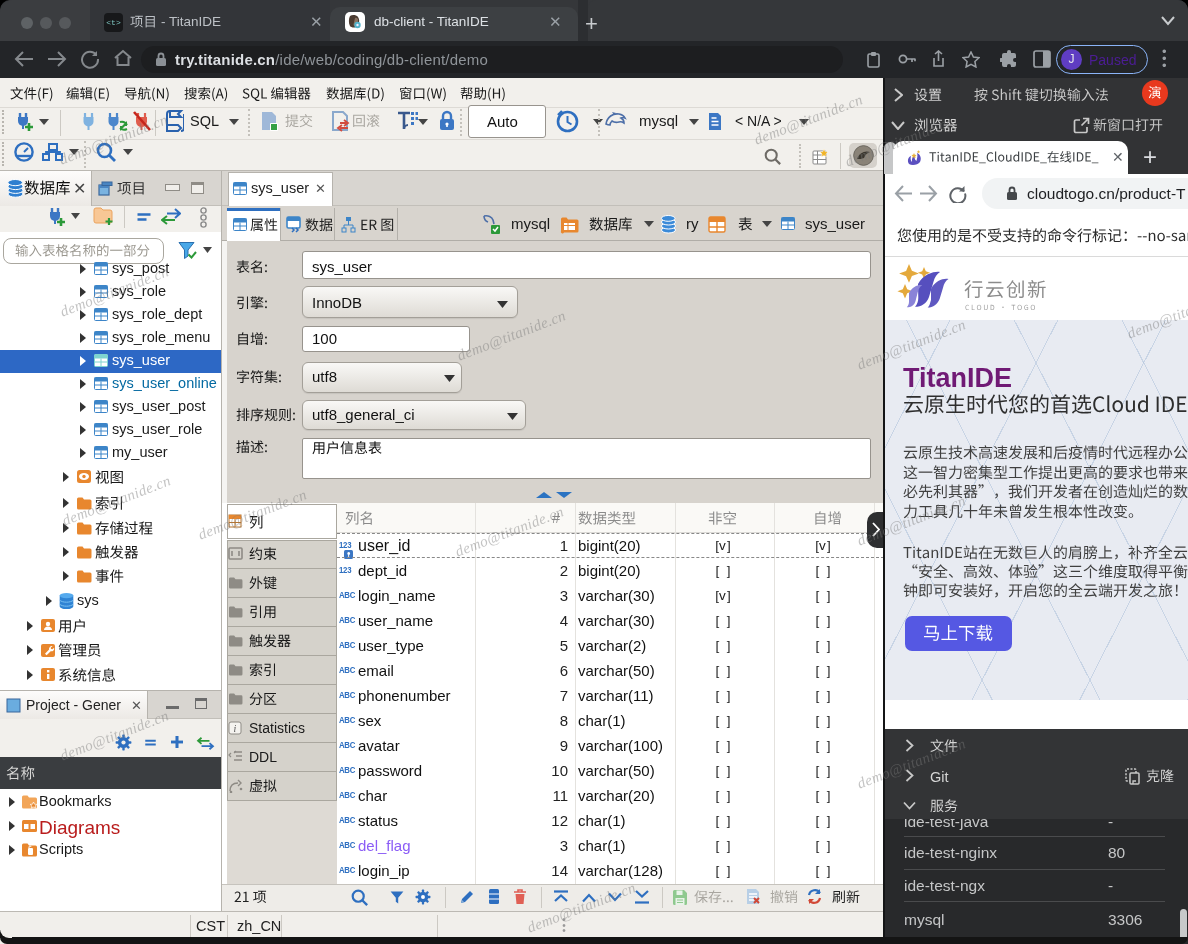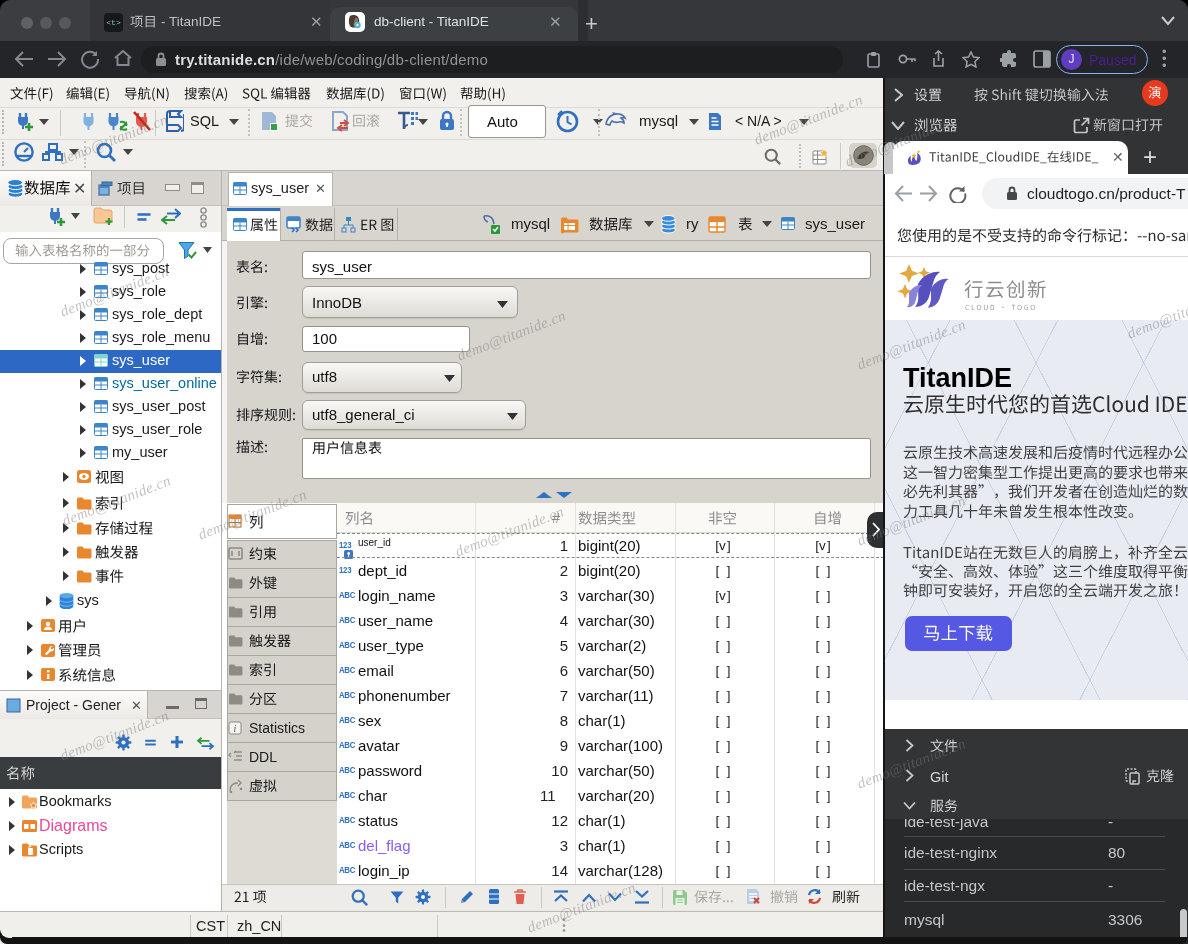--- a/index.html
+++ b/index.html
@@ -473,21 +473,21 @@
     <path d="M14 8l4 3.5-4 3.5M18 11.5H5" stroke="#2e6fc0" stroke-width="2" fill="none"></path>
   </svg>
 <div class="a" style="left:0;top:757px;width:221px;height:32px;background:#3a3d40"></div>
 <svg class="a" style="left:9px;top:797.0px" width="6" height="10">
     <path d="M0 0l6 5-6 5z" fill="#333"></path>
   </svg>
 <div class="a" style="left:39px;top:793.0px;font-size:14.5px;color:#1a1a1a">Bookmarks</div>
 <svg class="a" style="left:9px;top:821.0px" width="6" height="10">
     <path d="M0 0l6 5-6 5z" fill="#333"></path>
   </svg>
-<div class="a" style="left:39px;top:817.0px;font-size:16px;color:#ec4899">Diagrams</div>
+<div class="a" style="left:39px;top:817.0px;font-size:19px;color:#b91c1c">Diagrams</div>
 <svg class="a" style="left:9px;top:845.0px" width="6" height="10">
     <path d="M0 0l6 5-6 5z" fill="#333"></path>
   </svg>
 <div class="a" style="left:39px;top:841.0px;font-size:14.5px;color:#1a1a1a">Scripts</div>
 <svg class="a" style="left:21px;top:794px" width="17" height="16" viewBox="0 0 17 16">
     <path d="M1 3a1.5 1.5 0 0 1 1.5-1.5h4l1.5 2h6.5A1.5 1.5 0 0 1 16 5v8a1.5 1.5 0 0 1-1.5 1.5h-12A1.5 1.5 0 0 1 1 13z" fill="#f2a558"></path>
     <path d="M12.5 8l1 2.2 2.4.2-1.8 1.6.5 2.3-2.1-1.2-2.1 1.2.5-2.3-1.8-1.6 2.4-.2z" fill="#e8872e" stroke="#fff" stroke-width=".7"></path>
   </svg>
 <svg class="a" style="left:21px;top:818px" width="17" height="16" viewBox="0 0 17 16">
     <rect x="1" y="2" width="15" height="12" rx="1.5" fill="#e8872e"></rect>
@@ -659,21 +659,21 @@
     <circle cx="13" cy="10" r="1.3" fill="#8e8b85"></circle>
   </svg>
 <div class="a" style="left:337px;top:503px;width:547px;height:30px;background:#faf9f6;border-bottom:1px solid #dcdad6"></div>
 <div class="a" style="left:475px;top:503px;width:1px;height:381px;background:#e4e2de"></div>
 <div class="a" style="left:575px;top:503px;width:1px;height:381px;background:#e4e2de"></div>
 <div class="a" style="left:675px;top:503px;width:1px;height:381px;background:#e4e2de"></div>
 <div class="a" style="left:774px;top:503px;width:1px;height:381px;background:#e4e2de"></div>
 <div class="a" style="left:874px;top:503px;width:1px;height:381px;background:#e4e2de"></div>
 <div class="a" style="left:552px;top:510px;font-size:14.5px;color:#8a8a8a">#</div>
 <div class="a" style="left:339px;top:540.0px;font-size:8.5px;font-weight:bold;color:#2e6fc0;letter-spacing:-0.3px;transform:scaleX(.92);transform-origin:0 0">123</div>
-<div class="a" style="left:358px;top:536.5px;font-size:10px;color:#111">user_id</div>
+<div class="a" style="left:358px;top:536.5px;font-size:16px;color:#111">user_id</div>
 <div class="a" style="left:540px;top:536.5px;width:28px;font-size:15px;color:#222;text-align:right">1</div>
 <div class="a" style="left:578px;top:536.5px;font-size:15px;color:#111">bigint(20)</div>
 <div class="a" style="left:693px;top:537.5px;width:60px;font-size:13.5px;color:#222;text-align:center">[v ]</div>
 <div class="a" style="left:793px;top:537.5px;width:60px;font-size:13.5px;color:#222;text-align:center">[v ]</div>
 <div class="a" style="left:339px;top:565.0px;font-size:8.5px;font-weight:bold;color:#2e6fc0;letter-spacing:-0.3px;transform:scaleX(.92);transform-origin:0 0">123</div>
 <div class="a" style="left:358px;top:561.5px;font-size:15px;color:#111">dept_id</div>
 <div class="a" style="left:540px;top:561.5px;width:28px;font-size:15px;color:#222;text-align:right">2</div>
 <div class="a" style="left:578px;top:561.5px;font-size:15px;color:#111">bigint(20)</div>
 <div class="a" style="left:693px;top:562.5px;width:60px;font-size:13.5px;color:#222;text-align:center">[&nbsp;&nbsp;]</div>
 <div class="a" style="left:793px;top:562.5px;width:60px;font-size:13.5px;color:#222;text-align:center">[&nbsp;&nbsp;]</div>
@@ -720,21 +720,21 @@
 <div class="a" style="left:693px;top:737.5px;width:60px;font-size:13.5px;color:#222;text-align:center">[&nbsp;&nbsp;]</div>
 <div class="a" style="left:793px;top:737.5px;width:60px;font-size:13.5px;color:#222;text-align:center">[&nbsp;&nbsp;]</div>
 <div class="a" style="left:339px;top:765.0px;font-size:8.5px;font-weight:bold;color:#2e6fc0;letter-spacing:-0.3px;transform:scaleX(.92);transform-origin:0 0">ABC</div>
 <div class="a" style="left:358px;top:761.5px;font-size:15px;color:#111">password</div>
 <div class="a" style="left:540px;top:761.5px;width:28px;font-size:15px;color:#222;text-align:right">10</div>
 <div class="a" style="left:578px;top:761.5px;font-size:15px;color:#111">varchar(50)</div>
 <div class="a" style="left:693px;top:762.5px;width:60px;font-size:13.5px;color:#222;text-align:center">[&nbsp;&nbsp;]</div>
 <div class="a" style="left:793px;top:762.5px;width:60px;font-size:13.5px;color:#222;text-align:center">[&nbsp;&nbsp;]</div>
 <div class="a" style="left:339px;top:790.0px;font-size:8.5px;font-weight:bold;color:#2e6fc0;letter-spacing:-0.3px;transform:scaleX(.92);transform-origin:0 0">ABC</div>
 <div class="a" style="left:358px;top:786.5px;font-size:15px;color:#111">char</div>
-<div class="a" style="left:540px;top:786.5px;width:28px;font-size:15px;color:#222;text-align:left">11</div>
+<div class="a" style="left:540px;top:786.5px;width:28px;font-size:15px;color:#222;text-align:right">11</div>
 <div class="a" style="left:578px;top:786.5px;font-size:15px;color:#111">varchar(20)</div>
 <div class="a" style="left:693px;top:787.5px;width:60px;font-size:13.5px;color:#222;text-align:center">[&nbsp;&nbsp;]</div>
 <div class="a" style="left:793px;top:787.5px;width:60px;font-size:13.5px;color:#222;text-align:center">[&nbsp;&nbsp;]</div>
 <div class="a" style="left:339px;top:815.0px;font-size:8.5px;font-weight:bold;color:#2e6fc0;letter-spacing:-0.3px;transform:scaleX(.92);transform-origin:0 0">ABC</div>
 <div class="a" style="left:358px;top:811.5px;font-size:15px;color:#111">status</div>
 <div class="a" style="left:540px;top:811.5px;width:28px;font-size:15px;color:#222;text-align:right">12</div>
 <div class="a" style="left:578px;top:811.5px;font-size:15px;color:#111">char(1)</div>
 <div class="a" style="left:693px;top:812.5px;width:60px;font-size:13.5px;color:#222;text-align:center">[&nbsp;&nbsp;]</div>
 <div class="a" style="left:793px;top:812.5px;width:60px;font-size:13.5px;color:#222;text-align:center">[&nbsp;&nbsp;]</div>
 <div class="a" style="left:339px;top:840.0px;font-size:8.5px;font-weight:bold;color:#2e6fc0;letter-spacing:-0.3px;transform:scaleX(.92);transform-origin:0 0">ABC</div>
@@ -881,21 +881,21 @@
 <div class="a" style="left:1027px;top:185px;font-size:15.5px;color:#202124">cloudtogo.cn/product-T</div>
 
 <svg class="a" style="left:894px;top:258px" width="64" height="60" viewBox="0 0 64 60">
 <path d="M15 6l2.9 6.8 7 2.6-7 2.6L15 24.8l-2.9-6.6-7-2.6 7-2.6z" fill="#e4a93c"></path>
 <path d="M30 9l1.8 4.2 4.3 1.6-4.3 1.7L30 20.7l-1.8-4.2-4.3-1.7 4.3-1.6z" fill="#e4a93c"></path>
 <path d="M11 26l2.2 5.2 5.4 2-5.4 2.1L11 40.5l-2.2-5.2-5.4-2.1 5.4-2z" fill="#e4a93c"></path>
 <path d="M24 26c6-11 18-13 22-12-3 2-5.5 5.5-6.6 10l-4.4 15c-2.2 6.5-7.6 9.8-14 9.8 2.2-2.2 3.3-5.5 3.3-8.8z" fill="#564fbe"></path>
 <path d="M37 31c4.5-9 13-11 17.5-10-3 2-4.4 4.4-5.5 8.8l-3.3 11c-2.2 5.5-6.6 8.8-12 8.8 2.2-2.2 2.2-4.4 3.3-7.7z" fill="#564fbe" opacity=".95"></path>
 <path d="M15 35c3.3-6.6 10-8.8 13.2-7.7-2.2 1.1-3.3 3.3-4.4 6.6l-2.2 8.8c-1.1 4.4-4.4 6.6-8.8 6.6 1.1-1.1 2.2-3.3 2.2-5.5z" fill="#8a83d8"></path>
 </svg>
-<div class="a" style="left:903px;top:363px;font-size:27px;font-weight:bold;color:#000000">TitanIDE</div>
+<div class="a" style="left:903px;top:363px;font-size:27px;font-weight:bold;color:#701a75">TitanIDE</div>
 <div class="a" style="left:905px;top:616px;width:107px;height:35px;background:#5558e3;border-radius:7px"></div>
 <svg class="a" style="left:905px;top:739px;z-index:12" width="9" height="13">
     <path d="M1.5 1l6 5.5-6 5.5" stroke="#c8c8c8" stroke-width="1.8" fill="none"></path>
   </svg>
 <svg class="a" style="left:905px;top:769px;z-index:12" width="9" height="13">
     <path d="M1.5 1l6 5.5-6 5.5" stroke="#c8c8c8" stroke-width="1.8" fill="none"></path>
   </svg>
 <svg class="a" style="left:903px;top:801px;z-index:12" width="13" height="9">
     <path d="M1 1.5l5.5 6 5.5-6" stroke="#c8c8c8" stroke-width="1.8" fill="none"></path>
   </svg>

